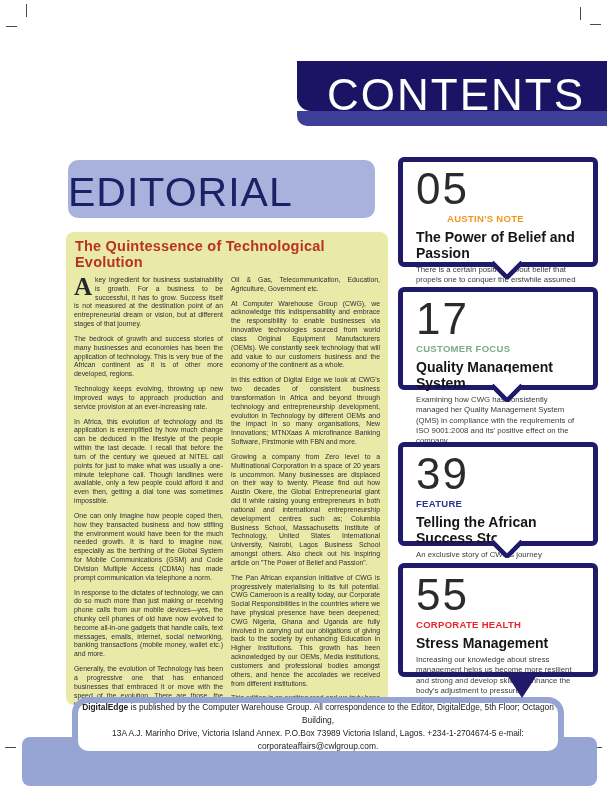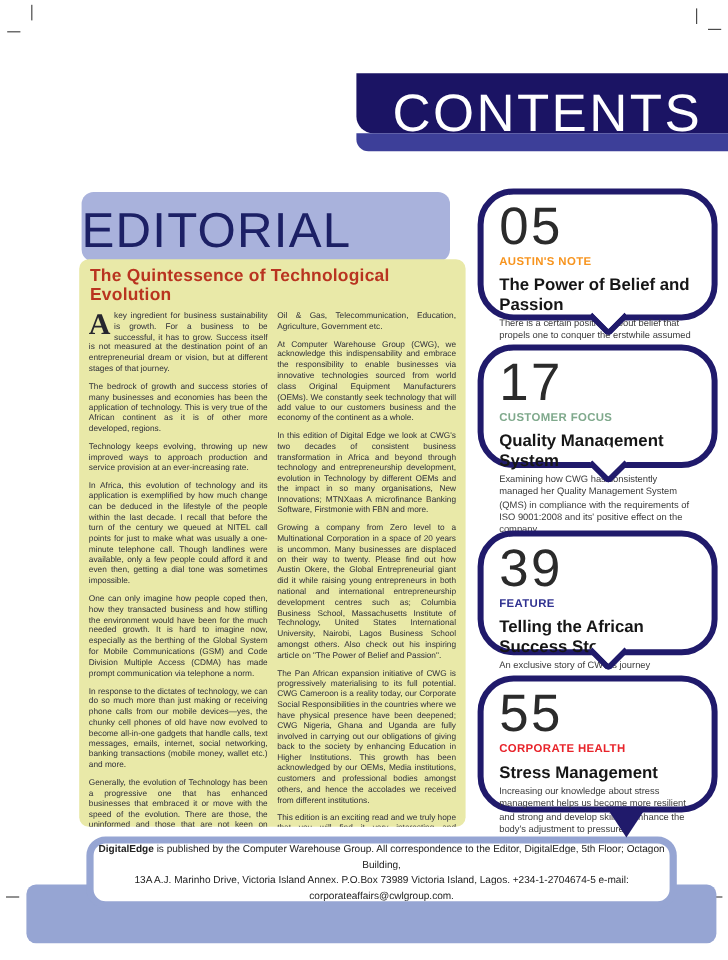--- a/index.html
+++ b/index.html
@@ -17,35 +17,35 @@
   .banner-strip{position:absolute;left:297px;top:111px;width:310px;height:15px;
           background:#3d3f99;border-bottom-left-radius:10px;}
 
   
   .editorial-hd{position:absolute;left:68px;top:160px;width:307px;height:58px;
           background:#a9b2dc;border-radius:10px;box-sizing:border-box;
           padding:12px 14px 0 0;}
   .editorial-hd span{font-size:41px;line-height:1;color:#1c2065;letter-spacing:1px;}
 
   
-  .article{position:absolute;left:66px;top:216px;width:322px;height:473px;
+  .article{position:absolute;left:66px;top:232px;width:322px;height:473px;
           background:#e9e9a8;border-radius:8px;box-sizing:border-box;
           padding:5px 8px 4px;overflow:hidden;}
   .article-title{font-size:14.5px;font-weight:bold;color:#b93420;
           margin:1px 0 6px 1px;letter-spacing:0.2px;}
   .cols{display:flex;gap:8px;}
   .col{width:153px;font-size:6.9px;line-height:1.28;text-align:justify;
           color:#2e2e38;}
   .col p{margin:0 0 6px;}
   .dropcap{float:left;font-family:"Liberation Serif",serif;font-weight:bold;
           font-size:25px;line-height:21px;margin:0 3px 0 0;color:#26262e;}
 
   
   .card{position:absolute;left:398px;width:200px;background:#ffffff;
-          border:5px solid #201a6b;border-radius:30px;box-sizing:border-box;
+          border:5px solid #201a6b;border-radius:6px;box-sizing:border-box;
           padding:5px 13px 4px;}
   .card-tail{position:absolute;left:92px;bottom:-14px;width:19px;height:19px;
           background:#ffffff;border-right:5px solid #201a6b;
           border-bottom:5px solid #201a6b;transform:rotate(45deg);
           border-bottom-right-radius:5px;}
   .card-tail-solid{position:absolute;left:505px;top:672px;width:0;height:0;
           border-left:17px solid transparent;border-right:17px solid transparent;
           border-top:26px solid #201a6b;z-index:5;}
   .card-number{font-size:44px;line-height:1.0;color:#2b2b2b;letter-spacing:2px;}
   .card-cat{font-size:9.5px;font-weight:bold;letter-spacing:0.3px;margin-top:2px;}
@@ -108,21 +108,21 @@
           <br>
           
         </p>
 
       </div>
     </div>
   </div>
 
   <div class="card" style="top:157px;height:110px;">
     <div class="card-number">05</div>
-    <div class="card-cat" style="color: rgb(247, 148, 30);">AUSTIN'S NOTE</div>
+    <div class="card-cat" style="color: rgb(247, 148, 30); margin-left: 31px;">AUSTIN'S NOTE</div>
     <div class="card-title">The Power of Belief and Passion</div>
     <div class="card-desc">There is a certain positivity about belief that propels one to conquer the erstwhile assumed unassailable.</div>
     <div class="card-tail"></div>
   </div>
 
   <div class="card" style="top:287px;height:103px;">
     <div class="card-number">17</div>
     <div class="card-cat" style="color: rgb(127, 169, 140);">CUSTOMER FOCUS</div>
     <div class="card-title">Quality Management System</div>
     <div class="card-desc">Examining how CWG has consistently managed her Quality Management System (QMS) in compliance with the requirements of ISO 9001:2008 and its' positive effect on the company.</div>

